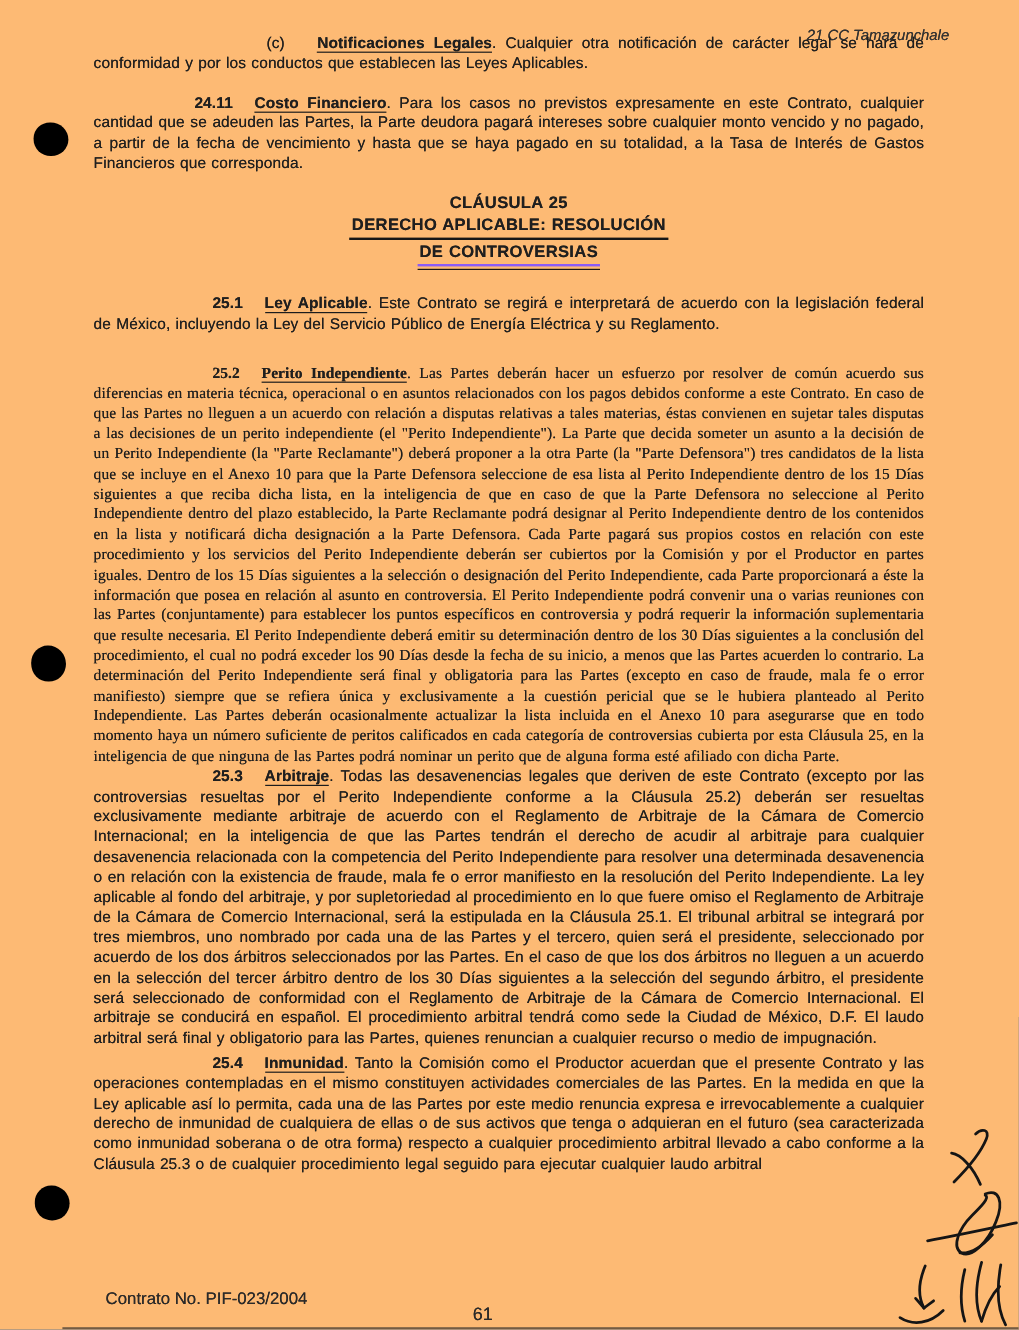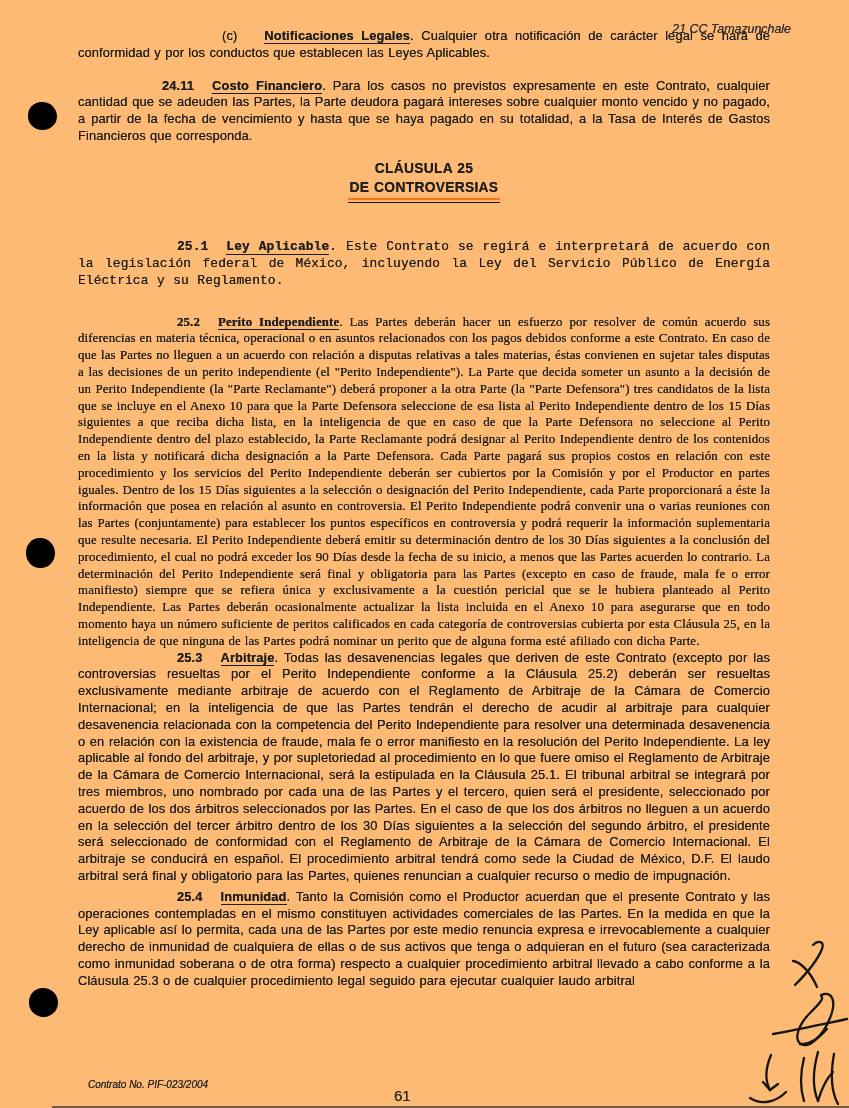--- a/index.html
+++ b/index.html
@@ -14,40 +14,40 @@
     text-shadow:0 0 .35px rgba(25,25,25,.85);
   }
   .content {
     position:absolute; left:78px; top:0; width:692px;
     font-size:12.9px; line-height:16.8px;
     word-spacing:.6px; letter-spacing:.1px;
   }
   .para { margin:0; text-align:justify; }
   .pc    { margin-top:28px; text-indent:144px; }
   .p2411 { margin-top:16px; text-indent:84px; }
-  .p251  { margin-top:36px; text-indent:99px;font-family:Liberation Mono, monospace; }
+  .p251  { margin-top:20px; text-indent:99px; }
   .p252  { margin-top:24px; text-indent:99px;font-family:Liberation Serif, serif; }
   .p253  { text-indent:99px; }
   .p254  { margin-top:4px;  text-indent:99px; }
   .clabel { padding-right:27px; }
   .cnum   { font-weight:bold; padding-right:18px; }
   .ctitle { font-weight:bold; border-bottom:1.4px solid #1c1c1c; }
   .heading { margin-top:14px; text-align:center; font-weight:bold;
              font-size:13.8px; line-height:19px; letter-spacing:.3px; }
   .h-line { margin:0; }
   .h-u  { display:inline-block; border-bottom:2px solid #161616; padding:0 2px 1px; }
   .h-uu { display:inline-block; border-bottom:1.6px solid #161616; padding-bottom:2.5px; }
-  .h-uu .h-uu-inner { display:inline-block; border-bottom:2px solid #f97316; padding:0 2px 1px; }
+  .h-uu .h-uu-inner { display:inline-block; border-bottom:2px solid #8b5cf6; padding:0 2px 1px; }
   .header-ref {
     position:absolute; top:22px; right:58px;
     font-style:italic; font-size:12.4px; color:#333;
   }
   .footer-contract {
     position:absolute; left:88px; bottom:18px;
-    font-style:italic; font-size:10px; color:#2a2a2a;
+    font-size:14px; color:#2a2a2a;
   }
   .footer-page {
     position:absolute; left:394px; bottom:4px;
     font-size:15px; color:#2a2a2a;
   }
   .hole { position:absolute; background:#000; border-radius:48% 52% 50% 50%; }
   .hole-1 { left:28px; top:102px; width:29px; height:28px; }
   .hole-2 { left:26px; top:538px; width:29px; height:30px; }
   .hole-3 { left:29px; top:988px; width:29px; height:29px; }
   .handwriting { position:absolute; left:737px; top:935px; width:112px; height:173px; }
@@ -68,20 +68,21 @@
   <div class="header-ref">21 CC Tamazunchale</div>
 
   <div class="content">
 
     <p class="para pc"><span class="clabel">(c)</span><span class="ctitle">Notificaciones Legales</span><span>. Cualquier otra notificación de carácter legal se hará de conformidad y por los conductos que establecen las Leyes Aplicables.</span></p>
 
     <p class="para p2411"><span class="cnum">24.11</span><span class="ctitle">Costo Financiero</span><span>. Para los casos no previstos expresamente en este Contrato, cualquier cantidad que se adeuden las Partes, la Parte deudora pagará intereses sobre cualquier monto vencido y no pagado, a partir de la fecha de vencimiento y hasta que se haya pagado en su totalidad, a la Tasa de Interés de Gastos Financieros que corresponda.</span></p>
 
     <div class="heading">
       <div class="h-line">CLÁUSULA 25</div>
+      <div class="h-line"><span class="h-u">DERECHO APLICABLE: RESOLUCIÓN</span></div>
       <div class="h-line"><span class="h-uu"><span class="h-uu-inner">DE CONTROVERSIAS</span></span></div>
     </div>
 
     <p class="para p251"><span class="cnum">25.1</span><span class="ctitle">Ley Aplicable</span><span>. Este Contrato se regirá e interpretará de acuerdo con la legislación federal de México, incluyendo la Ley del Servicio Público de Energía Eléctrica y su Reglamento.</span></p>
 
     <p class="para p252"><span class="cnum">25.2</span><span class="ctitle">Perito Independiente</span><span>. Las Partes deberán hacer un esfuerzo por resolver de común acuerdo sus diferencias en materia técnica, operacional o en asuntos relacionados con los pagos debidos conforme a este Contrato. En caso de que las Partes no lleguen a un acuerdo con relación a disputas relativas a tales materias, éstas convienen en sujetar tales disputas a las decisiones de un perito independiente (el "Perito Independiente"). La Parte que decida someter un asunto a la decisión de un Perito Independiente (la "Parte Reclamante") deberá proponer a la otra Parte (la "Parte Defensora") tres candidatos de la lista que se incluye en el Anexo 10 para que la Parte Defensora seleccione de esa lista al Perito Independiente dentro de los 15 Días siguientes a que reciba dicha lista, en la inteligencia de que en caso de que la Parte Defensora no seleccione al Perito Independiente dentro del plazo establecido, la Parte Reclamante podrá designar al Perito Independiente dentro de los contenidos en la lista y notificará dicha designación a la Parte Defensora. Cada Parte pagará sus propios costos en relación con este procedimiento y los servicios del Perito Independiente deberán ser cubiertos por la Comisión y por el Productor en partes iguales. Dentro de los 15 Días siguientes a la selección o designación del Perito Independiente, cada Parte proporcionará a éste la información que posea en relación al asunto en controversia. El Perito Independiente podrá convenir una o varias reuniones con las Partes (conjuntamente) para establecer los puntos específicos en controversia y podrá requerir la información suplementaria que resulte necesaria. El Perito Independiente deberá emitir su determinación dentro de los 30 Días siguientes a la conclusión del procedimiento, el cual no podrá exceder los 90 Días desde la fecha de su inicio, a menos que las Partes acuerden lo contrario. La determinación del Perito Independiente será final y obligatoria para las Partes (excepto en caso de fraude, mala fe o error manifiesto) siempre que se refiera única y exclusivamente a la cuestión pericial que se le hubiera planteado al Perito Independiente. Las Partes deberán ocasionalmente actualizar la lista incluida en el Anexo 10 para asegurarse que en todo momento haya un número suficiente de peritos calificados en cada categoría de controversias cubierta por esta Cláusula 25, en la inteligencia de que ninguna de las Partes podrá nominar un perito que de alguna forma esté afiliado con dicha Parte.</span></p>
 
     <p class="para p253"><span class="cnum">25.3</span><span class="ctitle">Arbitraje</span><span>. Todas las desavenencias legales que deriven de este Contrato (excepto por las controversias resueltas por el Perito Independiente conforme a la Cláusula 25.2) deberán ser resueltas exclusivamente mediante arbitraje de acuerdo con el Reglamento de Arbitraje de la Cámara de Comercio Internacional; en la inteligencia de que las Partes tendrán el derecho de acudir al arbitraje para cualquier desavenencia relacionada con la competencia del Perito Independiente para resolver una determinada desavenencia o en relación con la existencia de fraude, mala fe o error manifiesto en la resolución del Perito Independiente. La ley aplicable al fondo del arbitraje, y por supletoriedad al procedimiento en lo que fuere omiso el Reglamento de Arbitraje de la Cámara de Comercio Internacional, será la estipulada en la Cláusula 25.1. El tribunal arbitral se integrará por tres miembros, uno nombrado por cada una de las Partes y el tercero, quien será el presidente, seleccionado por acuerdo de los dos árbitros seleccionados por las Partes. En el caso de que los dos árbitros no lleguen a un acuerdo en la selección del tercer árbitro dentro de los 30 Días siguientes a la selección del segundo árbitro, el presidente será seleccionado de conformidad con el Reglamento de Arbitraje de la Cámara de Comercio Internacional. El arbitraje se conducirá en español. El procedimiento arbitral tendrá como sede la Ciudad de México, D.F. El laudo arbitral será final y obligatorio para las Partes, quienes renuncian a cualquier recurso o medio de impugnación.</span></p>
 
     <p class="para p254"><span class="cnum">25.4</span><span class="ctitle">Inmunidad</span><span>. Tanto la Comisión como el Productor acuerdan que el presente Contrato y las operaciones contempladas en el mismo constituyen actividades comerciales de las Partes. En la medida en que la Ley aplicable así lo permita, cada una de las Partes por este medio renuncia expresa e irrevocablemente a cualquier derecho de inmunidad de cualquiera de ellas o de sus activos que tenga o adquieran en el futuro (sea caracterizada como inmunidad soberana o de otra forma) respecto a cualquier procedimiento arbitral llevado a cabo conforme a la Cláusula 25.3 o de cualquier procedimiento legal seguido para ejecutar cualquier laudo arbitral</span></p>

